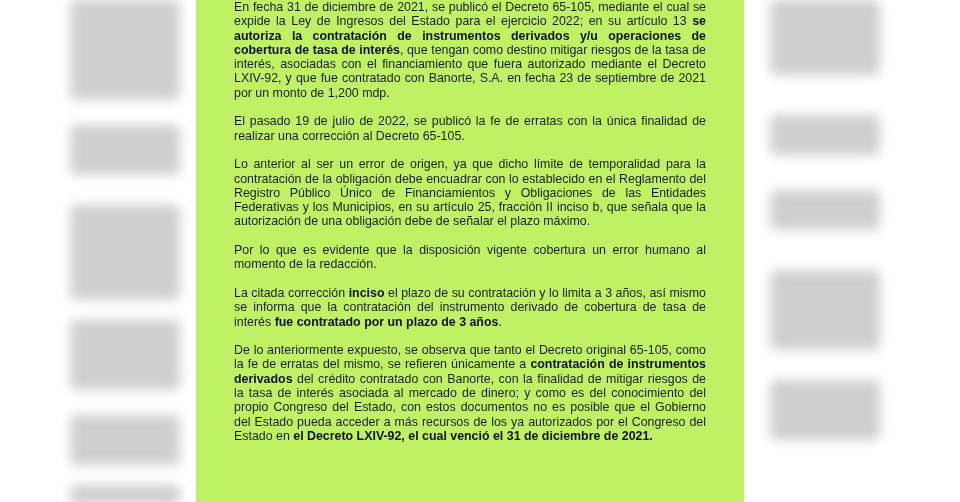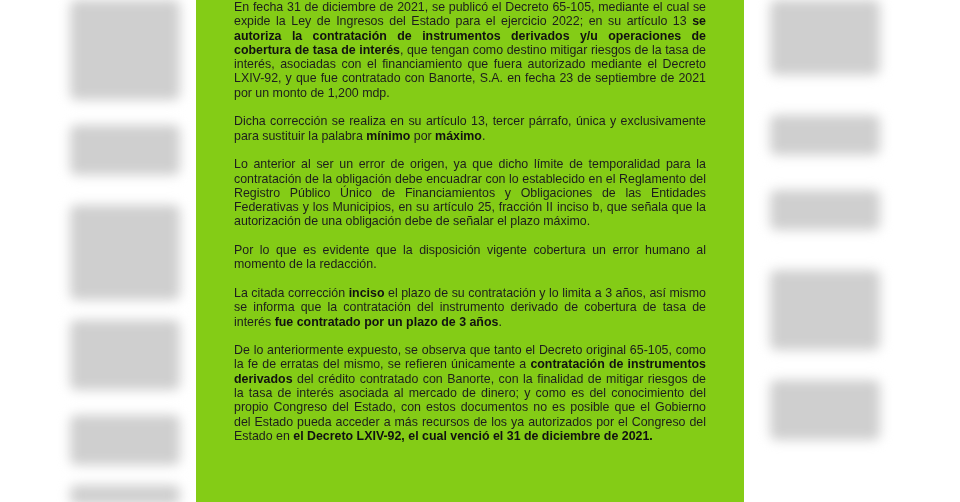--- a/index.html
+++ b/index.html
@@ -10,21 +10,21 @@
   }
   .side {
     position: absolute; top: 0; height: 502px; width: 130px;
     filter: blur(6px);
   }
   .side.left { left: 60px; }
   .side.right { left: 770px; }
   .blob { position: absolute; background: #cfcfcf; border-radius: 6px; }
   .page {
     position: absolute; left: 196px; top: 0; width: 548px; height: 502px;
-    background: #84cc16;
+    background: #bef264;
   }
   .content {
     position: absolute; left: 38px; top: 0; width: 472px;
     font-size: 12.4px; line-height: 14.3px; color: #1d1d1d;
   }
   .content p {
     margin: 0 0 14.3px 0;
     text-align: justify;
   }
   .content b { font-weight: bold; color: #111; }
@@ -44,19 +44,19 @@
   <div class="blob" style="left:0;top:0;width:110px;height:75px;"></div>
   <div class="blob" style="left:0;top:115px;width:110px;height:40px;"></div>
   <div class="blob" style="left:0;top:190px;width:110px;height:40px;"></div>
   <div class="blob" style="left:0;top:270px;width:110px;height:80px;"></div>
   <div class="blob" style="left:0;top:380px;width:110px;height:60px;"></div>
 </div>
 
 <div class="page">
   <div class="content">
     <p><span>En fecha 31 de diciembre de 2021, se publicó el Decreto 65-105, mediante el cual se expide la Ley de Ingresos del Estado para el ejercicio 2022; en su artículo 13 </span><b>se autoriza la contratación de instrumentos derivados y/u operaciones de cobertura de tasa de interés</b><span>, que tengan como destino mitigar riesgos de la tasa de interés, asociadas con el financiamiento que fuera autorizado mediante el Decreto LXIV-92, y que fue contratado con Banorte, S.A. en fecha 23 de septiembre de 2021 por un monto de 1,200 mdp.</span></p>
-    <p><span>Dicha corrección se realiza en su artículo 13, tercer párrafo, única y exclusivamente para sustituir la palabra </span><b>mínimo</b><span> por </span><b>máximo</b><span>.</span></p>
+    <p><span>El pasado 19 de julio de 2022, se publicó la fe de erratas con la única finalidad de realizar una corrección al Decreto 65-105.</span></p>
     <p><span>Lo anterior al ser un error de origen, ya que dicho límite de temporalidad para la contratación de la obligación debe encuadrar con lo establecido en el Reglamento del Registro Público Único de Financiamientos y Obligaciones de las Entidades Federativas y los Municipios, en su artículo 25, fracción II inciso b, que señala que la autorización de una obligación debe de señalar el plazo máximo.</span></p>
     <p><span>Por lo que es evidente que la disposición vigente cobertura un error humano al momento de la redacción.</span></p>
     <p><span>La citada corrección </span><b>inciso</b><span> el plazo de su contratación y lo limita a 3 años, así mismo se informa que la contratación del instrumento derivado de cobertura de tasa de interés </span><b>fue contratado por un plazo de 3 años</b><span>.</span></p>
     <p><span>De lo anteriormente expuesto, se observa que tanto el Decreto original 65-105, como la fe de erratas del mismo, se refieren únicamente a </span><b>contratación de instrumentos derivados</b><span> del crédito contratado con Banorte, con la finalidad de mitigar riesgos de la tasa de interés asociada al mercado de dinero; y como es del conocimiento del propio Congreso del Estado, con estos documentos no es posible que el Gobierno del Estado pueda acceder a más recursos de los ya autorizados por el Congreso del Estado en </span><b>el Decreto LXIV-92, el cual venció el 31 de diciembre de 2021.</b></p>
   </div>
 </div>
 
 </body></html>

